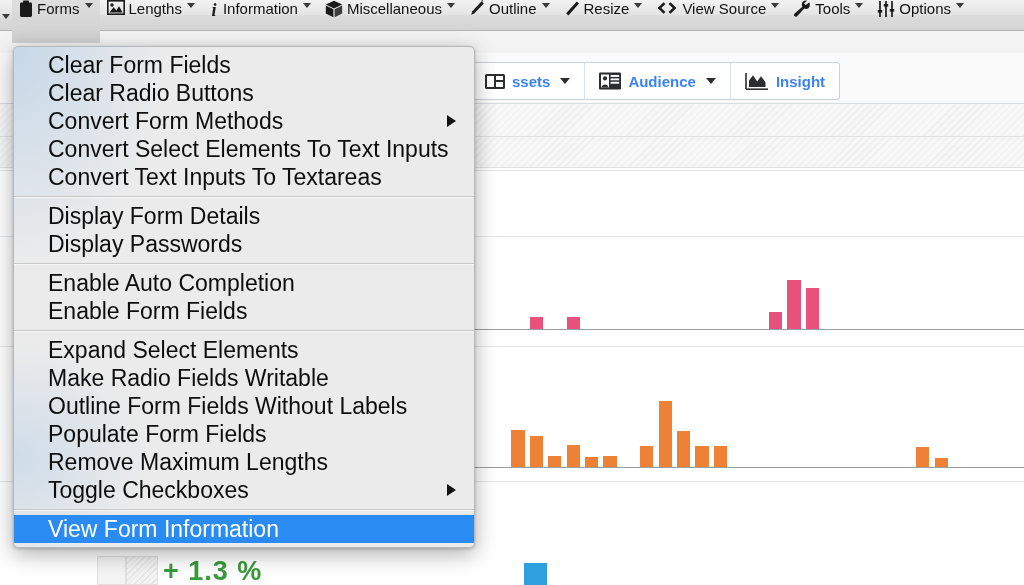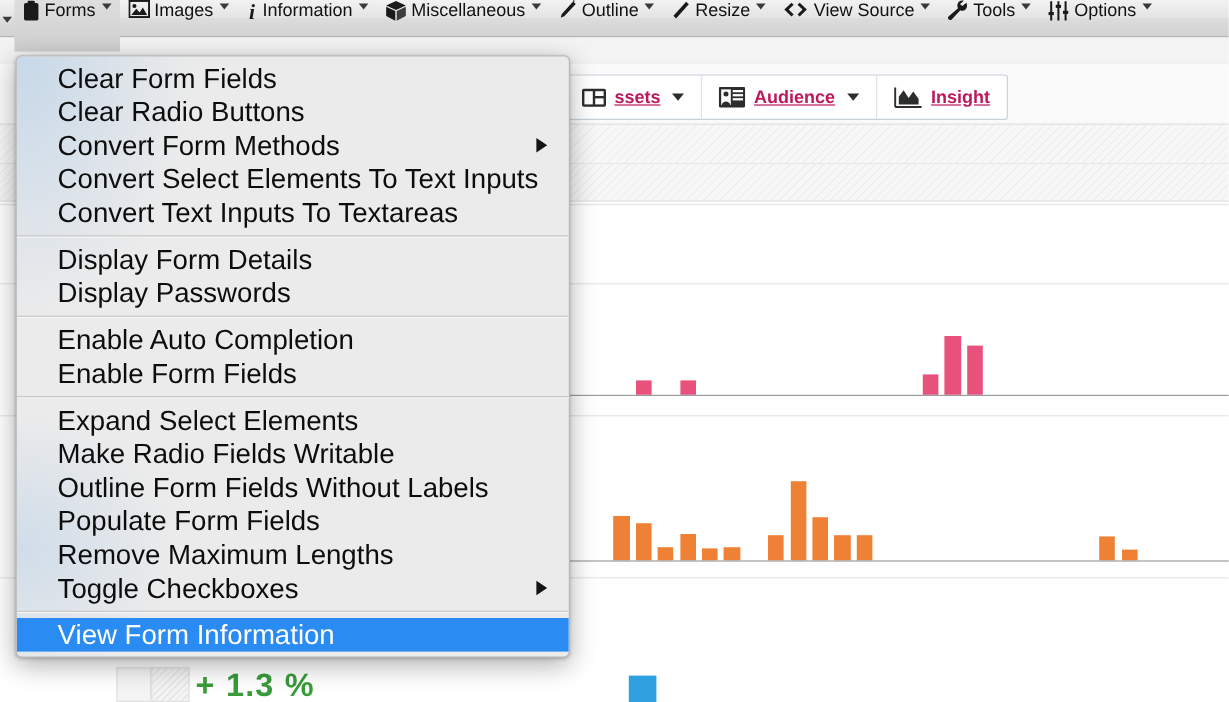--- a/index.html
+++ b/index.html
@@ -29,23 +29,22 @@
   .btn-group {
     position: absolute; top: 9px; height: 38px;
     display: flex; align-items: stretch;
     background: #fff; border: 1px solid #c9d2da; border-radius: 3px;
     box-sizing: border-box;
   }
   .tb-btn {
     display: flex; align-items: center; gap: 7px;
     padding: 0 14px; box-sizing: border-box;
     border-right: 1px solid #dde3e8;
-    font-size: 15px; font-weight: bold; color: #be185d;
+    font-size: 15px; font-weight: bold; color: #3b82f6;
     white-space: nowrap;
-    text-decoration: underline;
   }
   .tb-btn:last-child { border-right: none; }
   .caret-dn {
     width: 0; height: 0; margin-left: 3px;
     border-left: 5px solid transparent; border-right: 5px solid transparent;
     border-top: 6px solid #2b2d2f;
   }
   .ic { display: inline-block; }
   .ic-assets { width: 20px; height: 17px; }
   .ic-audience { width: 22px; height: 18px; }
@@ -294,21 +293,21 @@
     </div>
 
     <div class="mb-item">
       <span class="mb-ic">
         <svg viewBox="0 0 18 15" width="18" height="15" aria-hidden="true">
           <rect x="0.8" y="0.8" width="16.4" height="13.4" fill="none" stroke="#1a1a1a" stroke-width="1.6"></rect>
           <circle cx="5" cy="5" r="1.7" fill="#1a1a1a"></circle>
           <path d="M2.4 12.6 L6.6 7.2 L9.4 10.4 L12 6.2 L15.6 12.6 Z" fill="#1a1a1a"></path>
         </svg>
       </span>
-      <span>Images</span>
+      <span>Lengths</span>
       <span class="mb-caret"></span>
     </div>
 
     <div class="mb-item">
       <span class="mb-ic">
         <svg viewBox="0 0 10 18" width="10" height="18" aria-hidden="true">
           <text x="5" y="16" font-family="Liberation Serif, serif" font-size="18" font-style="italic" font-weight="bold" text-anchor="middle" fill="#1a1a1a">i</text>
         </svg>
       </span>
       <span>Information</span>

